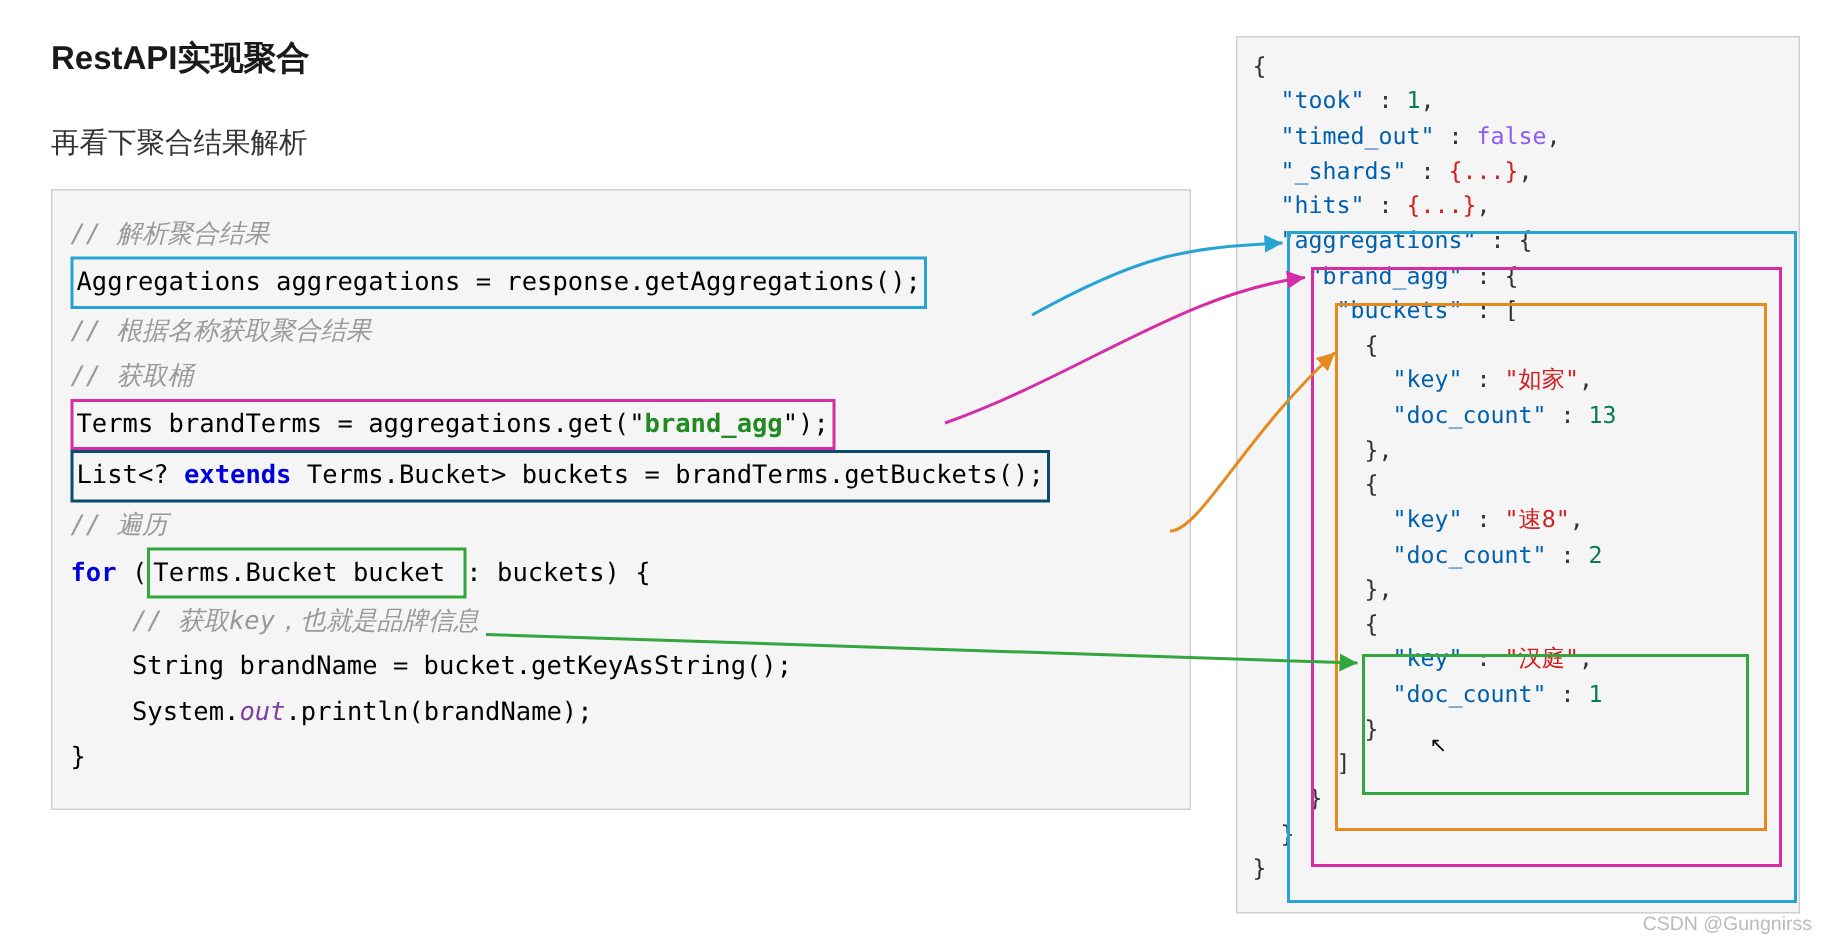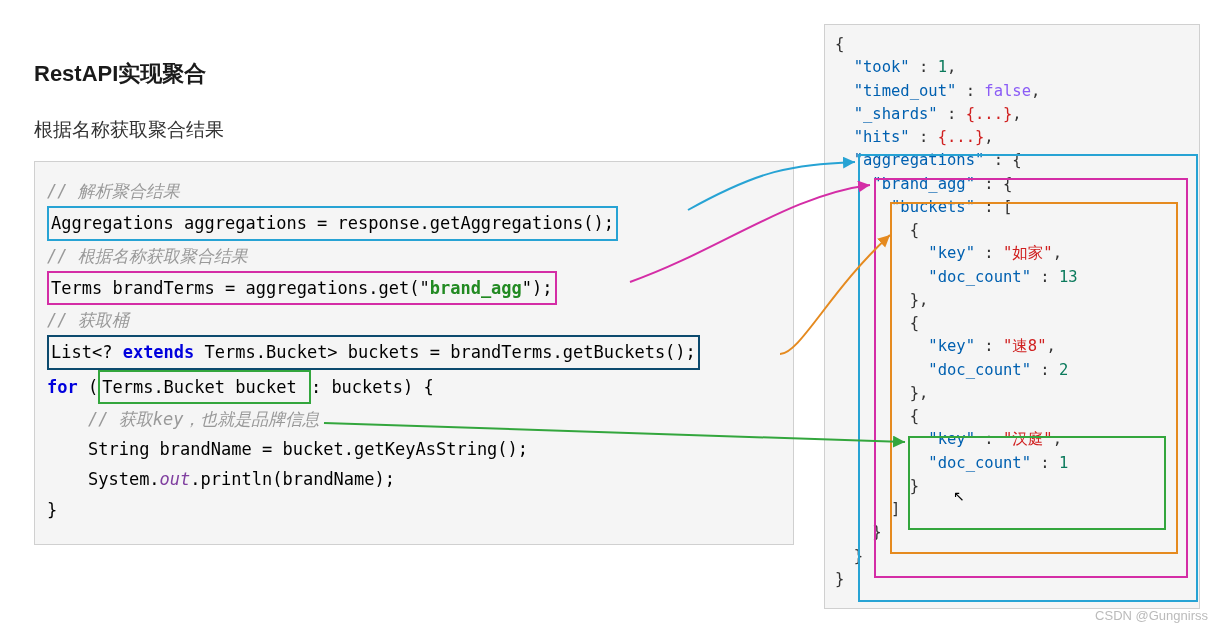--- a/index.html
+++ b/index.html
@@ -12,21 +12,20 @@
     overflow: hidden;
   }
   .container {
     display: flex;
     padding: 24px 20px 20px 34px;
     gap: 30px;
     height: 100%;
   }
   .left-col {
     flex: 0 0 760px;
-    margin-top: 35px;
   }
   .title {
     font-size: 22px;
     font-weight: 700;
     color: #1a1a1a;
     margin-bottom: 28px;
   }
   .subtitle {
     font-size: 19px;
     color: #333;
@@ -115,29 +114,30 @@
     pointer-events: none;
   }
 </style>
 </head>
 <body>
 
 <div class="container">
 
   <div class="left-col">
     <div class="title">RestAPI实现聚合</div>
-    <div class="subtitle">根据名称获取聚合结果</div>
+    <div class="subtitle">再看下聚合结果解析</div>
 
     <div class="code-block">
       <div class="line"><span class="comment">// 解析聚合结果</span></div>
       <div class="line"><span class="box-blue">Aggregations aggregations = response.getAggregations();</span></div>
       <div class="line"><span class="comment">// 根据名称获取聚合结果</span></div>
+      <div class="line"><span class="comment">// 获取桶</span></div>
       <div class="line"><span class="box-magenta"><span>Terms brandTerms = aggregations.get("</span><span class="str-bold">brand_agg</span><span>");</span></span></div>
-      <div class="line"><span class="comment">// 获取桶</span></div>
       <div class="line"><span class="box-orange"><span>List&lt;? </span><span class="kw">extends</span><span> Terms.Bucket&gt; buckets = brandTerms.getBuckets();</span></span></div>
+      <div class="line"><span class="comment">// 遍历</span></div>
       <div class="line"><span class="kw">for</span><span> (</span><span class="box-green">Terms.Bucket bucket </span><span>: buckets) {</span></div>
       <div class="line">    <span class="comment">// 获取key，也就是品牌信息</span></div>
       <div class="line">    <span>String brandName = bucket.getKeyAsString();</span></div>
       <div class="line">    <span><span>System.</span><span class="out-it">out</span><span>.println(brandName);</span></span></div>
       <div class="line"><span>}</span></div>
     </div>
   </div>
 
   <div class="right-col">
     <div class="json-block">{

